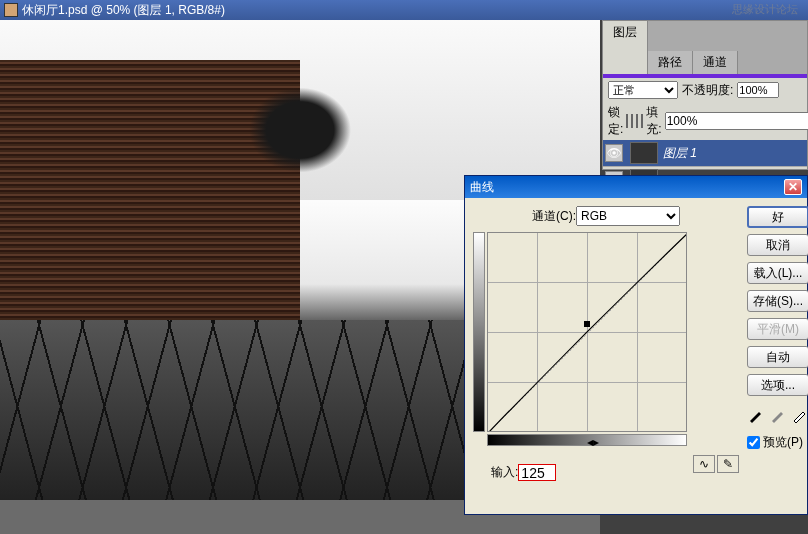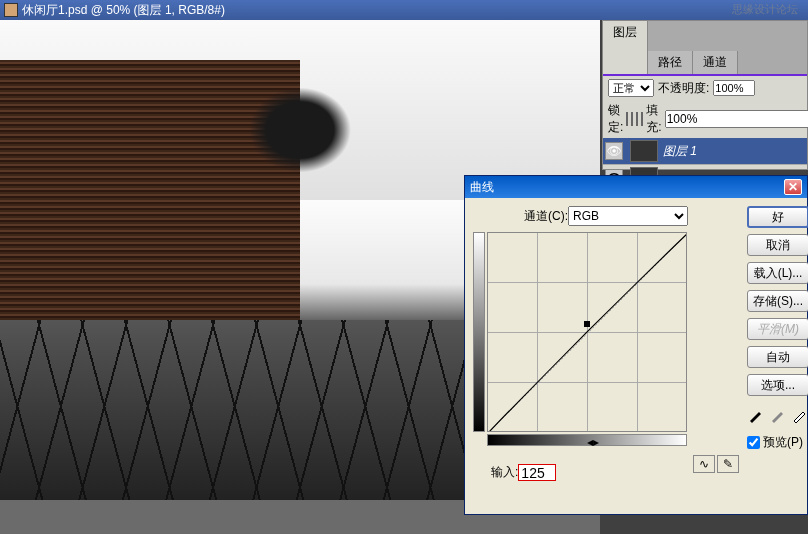--- a/index.html
+++ b/index.html
@@ -12,58 +12,58 @@
 
 .canvas-area { position: absolute; left: 0; top: 20px; width: 600px; height: 514px; background: #6b6b6b; }
 .canvas-image { width: 600px; height: 480px; background: linear-gradient(to bottom, #f5f5f5 0%, #fff 35%, #e8e8e8 55%, #3a3a3a 65%, #2a2a2a 100%); position: relative; overflow: hidden; }
 .room-ceiling { position: absolute; top: 0; left: 0; right: 0; height: 180px; background: linear-gradient(to bottom, #fafafa, #e0e0e0); }
 .room-wood { position: absolute; top: 40px; left: 0; width: 300px; height: 320px; background: repeating-linear-gradient(to bottom, #3d2518 0, #3d2518 2px, #5a3828 2px, #5a3828 4px, #2d1810 4px, #2d1810 6px); }
 .room-floor { position: absolute; bottom: 0; left: 0; right: 0; height: 180px; background: linear-gradient(to bottom, #555, #222); }
 .room-tiles { position: absolute; bottom: 0; left: 0; right: 0; height: 180px; background-image: repeating-linear-gradient(75deg, transparent 0, transparent 40px, #111 40px, #111 42px), repeating-linear-gradient(-75deg, transparent 0, transparent 40px, #111 40px, #111 42px); }
 .chandelier { position: absolute; top: 60px; left: 50%; transform: translateX(-50%); width: 120px; height: 100px; background: radial-gradient(ellipse at center, #1a1a1a 40%, transparent 60%); }
 
 .layers-panel { position: absolute; right: 0; top: 20px; width: 206px; height: 150px; background: #d8d8d0; border: 1px solid #888; }
-.layers-tabs { display: flex; background: #aaa; border-bottom: 2px solid #6d28d9; }
+.layers-tabs { display: flex; background: #aaa; border-bottom: 4px solid #6d28d9; }
 .layers-tab { padding: 3px 10px; background: #d8d8d0; border-right: 1px solid #888; cursor: pointer; }
 .layers-tab.inactive { background: #bbb; margin-top: 30px; }
 .layers-controls { display: flex; align-items: center; padding: 3px 5px; background: #d8d8d0; gap: 4px; }
-.layers-controls select { width: 46px; height: 18px; font-size: 11px; }
+.layers-controls select { width: 70px; height: 18px; font-size: 11px; }
 .layers-controls input { width: 42px; height: 16px; font-size: 11px; }
 .lock-row { display: flex; align-items: center; padding: 2px 5px; gap: 3px; }
 .lock-icon { width: 14px; height: 14px; background: #999; border: 1px solid #666; }
 .layer-item { display: flex; align-items: center; padding: 2px; border-bottom: 1px solid #aaa; }
 .layer-item.selected { background: #3a5a9a; color: #fff; }
 .eye-icon { width: 18px; height: 18px; background: #ccc; border: 1px solid #888; margin-right: 2px; display: flex; align-items: center; justify-content: center; }
 .layer-thumb { width: 28px; height: 22px; background: #333; border: 1px solid #666; margin: 0 5px; }
 .layer-name { flex: 1; font-style: italic; }
 
 .curves-dialog { position: absolute; left: 464px; top: 175px; width: 344px; height: 340px; background: #ece9d8; border: 1px solid #0a246a; }
 .curves-titlebar { background: linear-gradient(to bottom, #0058c4, #2b7fe2); color: #fff; padding: 3px 5px; height: 22px; display: flex; justify-content: space-between; align-items: center; }
 .close-btn { width: 18px; height: 16px; background: linear-gradient(to bottom, #f5a0a0, #d04040); border: 1px solid #fff; color: #fff; display: flex; align-items: center; justify-content: center; font-weight: bold; cursor: pointer; border-radius: 2px; }
 .curves-body { padding: 8px; display: flex; gap: 8px; }
 .curves-left { flex: 1; }
 .channel-row { display: flex; align-items: center; gap: 0; margin-bottom: 6px; justify-content: center; }
-.channel-row select { width: 120px; height: 20px; }
+.channel-row select { width: 104px; height: 20px; }
 .curves-graph-wrap { display: flex; gap: 2px; }
 .vgradient { width: 12px; height: 200px; background: linear-gradient(to bottom, #fff, #000); border: 1px solid #888; }
 .curves-graph { width: 200px; height: 200px; background: #ece9d8; border: 1px solid #888; position: relative; background-image: repeating-linear-gradient(to right, transparent 0, transparent 49px, #aaa 49px, #aaa 50px), repeating-linear-gradient(to bottom, transparent 0, transparent 49px, #aaa 49px, #aaa 50px); }
 .curve-line { position: absolute; width: 100%; height: 100%; }
 .curve-point { position: absolute; width: 6px; height: 6px; background: #000; border: 1px solid #000; }
 .hgradient { width: 200px; height: 12px; background: linear-gradient(to right, #000, #fff); border: 1px solid #888; margin-left: 14px; margin-top: 2px; position: relative; }
 .hgradient-arrows { position: absolute; left: 50%; top: 0; width: 20px; height: 12px; display: flex; }
 .io-row { display: flex; align-items: flex-start; gap: 0; margin-top: 18px; margin-left: 18px; }
 .io-row input { width: 38px; height: 17px; font-size: 14px; text-align: left; padding-left: 2px; }
 .io-row.highlighted input { border: 1px solid #d00; }
 .curve-mode-btns { margin-left: 220px; margin-top: -26px; display: flex; gap: 2px; }
 .curve-mode-btn { width: 22px; height: 18px; border: 1px solid #888; background: #ece9d8; cursor: pointer; display: flex; align-items: center; justify-content: center; }
 
 .curves-right { width: 75px; display: flex; flex-direction: column; gap: 6px; }
 .ps-btn { height: 22px; background: linear-gradient(to bottom, #fff, #e0e0e0); border: 1px solid #888; border-radius: 3px; cursor: pointer; font-size: 12px; }
 .ps-btn.default { border: 2px solid #4a6fb8; }
-.ps-btn.disabled { color: #aaa; font-style: italic; }
+.ps-btn.disabled { color: #aaa; }
 .eyedroppers { display: flex; gap: 4px; margin-top: 4px; justify-content: center; }
 .eyedropper { width: 18px; height: 18px; cursor: pointer; }
 .preview-chk { display: flex; align-items: center; gap: 3px; margin-top: 4px; }
 .preview-chk input { width: 13px; height: 13px; }
 </style>
 </head>
 <body>
 
 <div class="watermark">思缘设计论坛</div>
 

